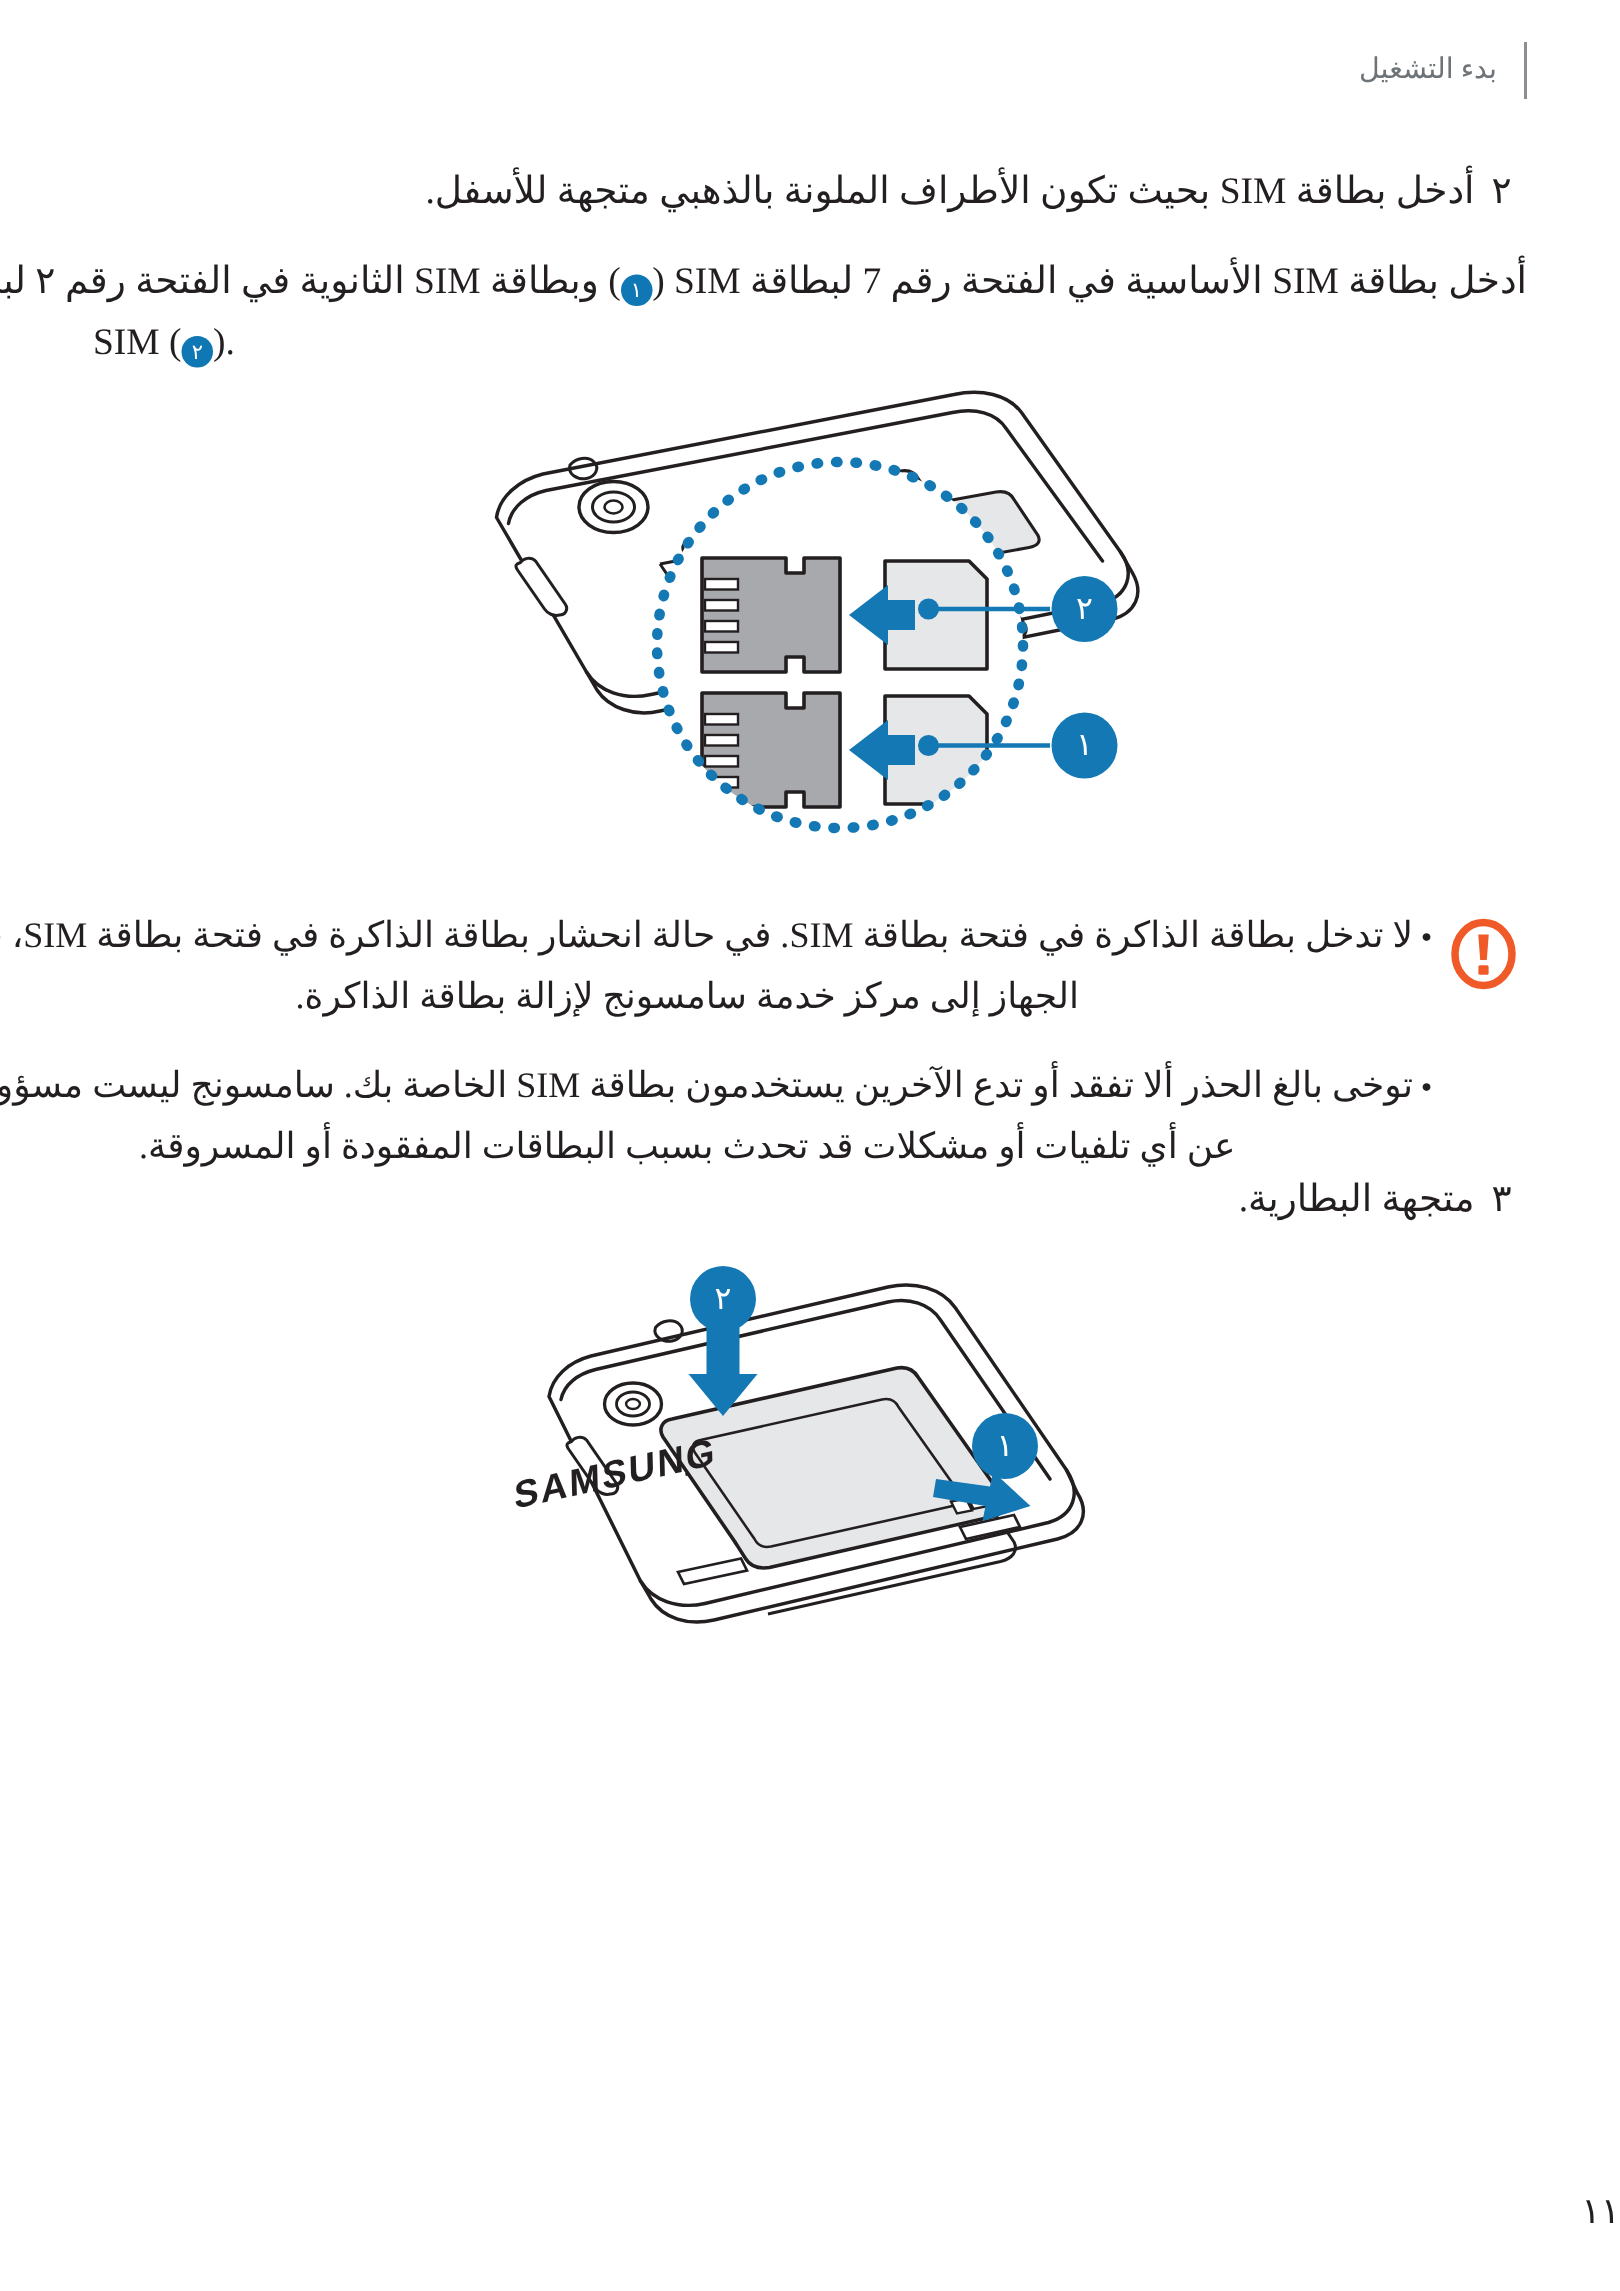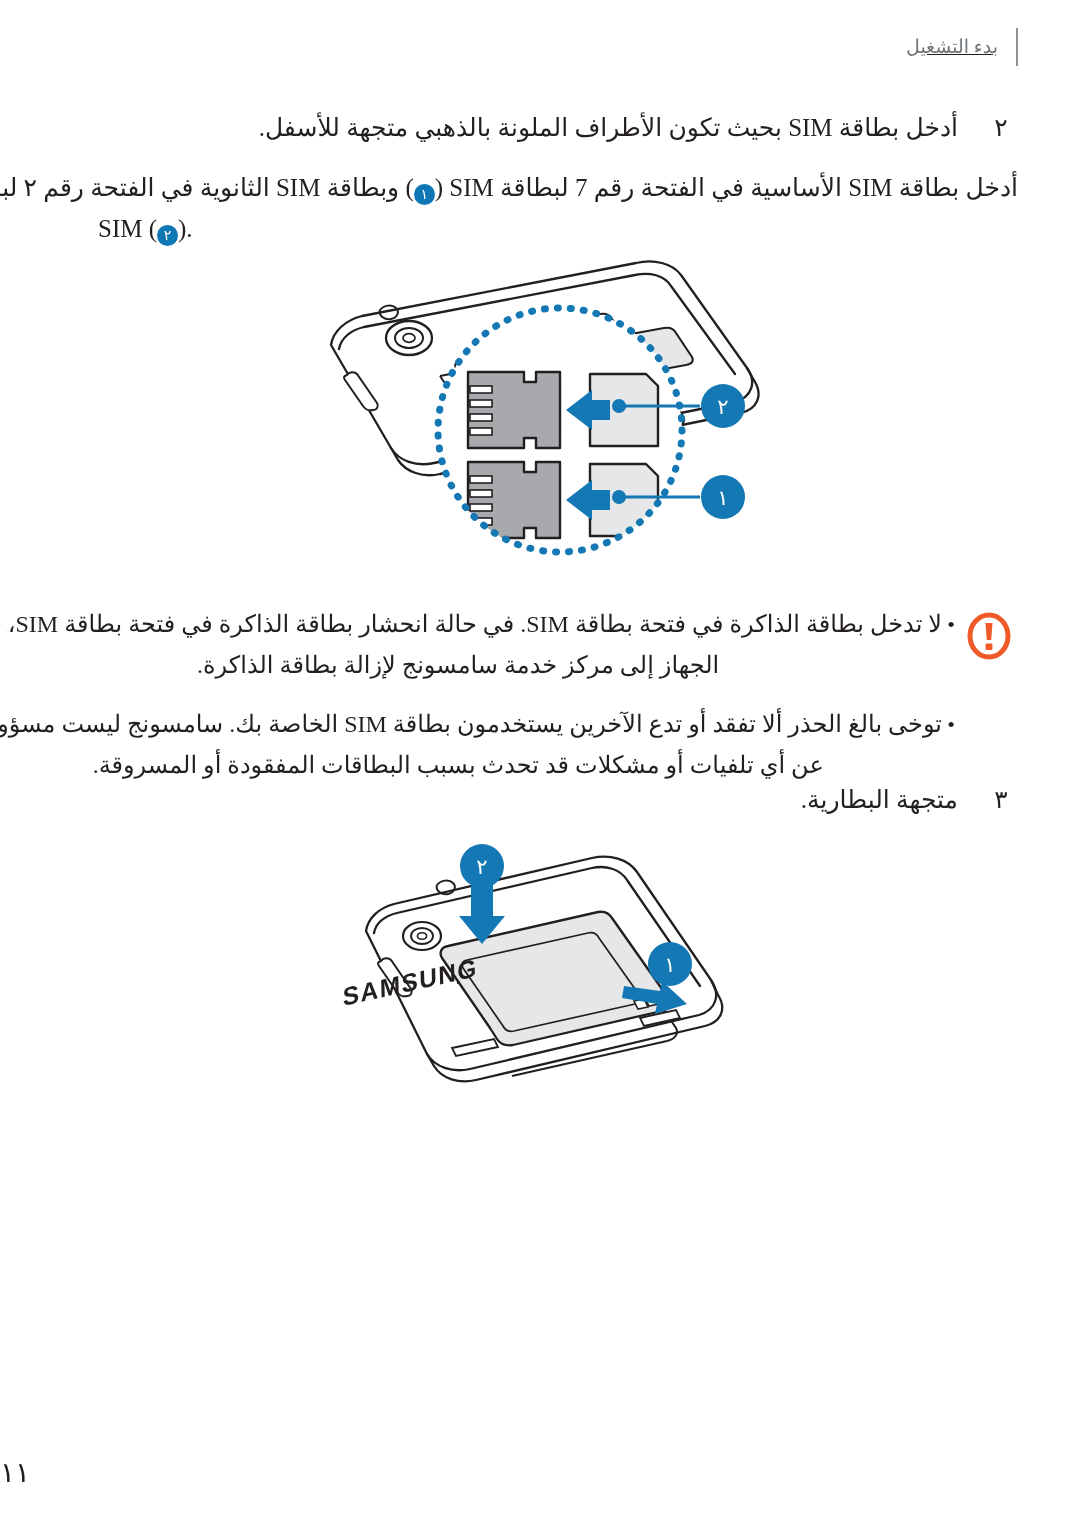--- a/index.html
+++ b/index.html
@@ -17,21 +17,20 @@
   }
 
   
   .page-header {
     position: absolute;
     top: 28px;
     right: 62px;
     display: flex;
     align-items: center;
     direction: rtl;
-    text-decoration: underline;
   }
   .header-rule {
     width: 2px;
     height: 38px;
     background: #8b8f93;
     margin-right: 0px;
     margin-left: 18px;
   }
   .header-title {
     font-size: 19px;
@@ -66,42 +65,42 @@
     width: 34px;
     text-align: center;
     flex: 0 0 34px;
     color: #231f20;
   }
   .step-text {
     font-size: 25px;
     line-height: 36px;
     color: #231f20;
     white-space: nowrap;
-    margin-right: 26px;
+    margin-right: 1px;
   }
 
   #step2 { top: 110px; right: 62px; }
   #step3 { top: 782px; right: 62px; }
 
   
   .para-block {
     position: absolute;
     top: 167px;
     right: 62px;
     left: 62px;
     direction: rtl;
     text-align: right;
     font-size: 25px;
     line-height: 41px;
     color: #231f20;
   }
   .para-line {
     white-space: nowrap;
   }
-  .para-line.l2 { text-align: left; direction: ltr; margin-left: 36px; }
+  .para-line.l2 { text-align: left; direction: ltr; }
 
   
   .badge-inline {
     display: inline-flex;
     align-items: center;
     justify-content: center;
     width: 21px;
     height: 21px;
     border-radius: 50%;
     background: #0f77b4;
@@ -174,22 +173,22 @@
   }
   .note-text .nline { white-space: nowrap; display: block; }
   .note-text .nline.tail { text-align: center; }
 
   
   .page-number {
     position: absolute;
     bottom: 38px;
     left: 0;
     width: 1080px;
-    text-align: left;
-    font-size: 28px;
+    text-align: right;
+    font-size: 24px;
     color: #231f20;
     letter-spacing: 2px;
   }
 
   svg { display: block; }
 </style>
 </head>
 <body>
 
 <div class="page-header">

